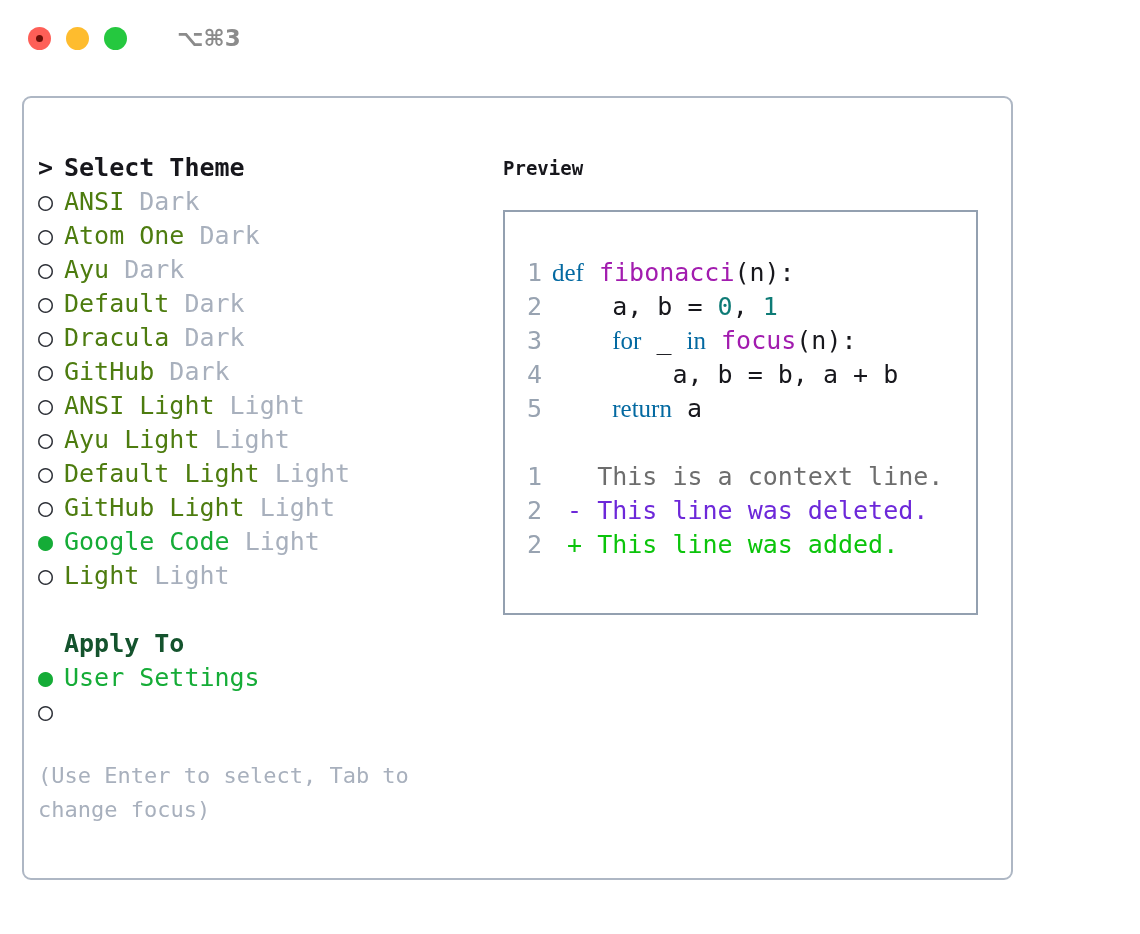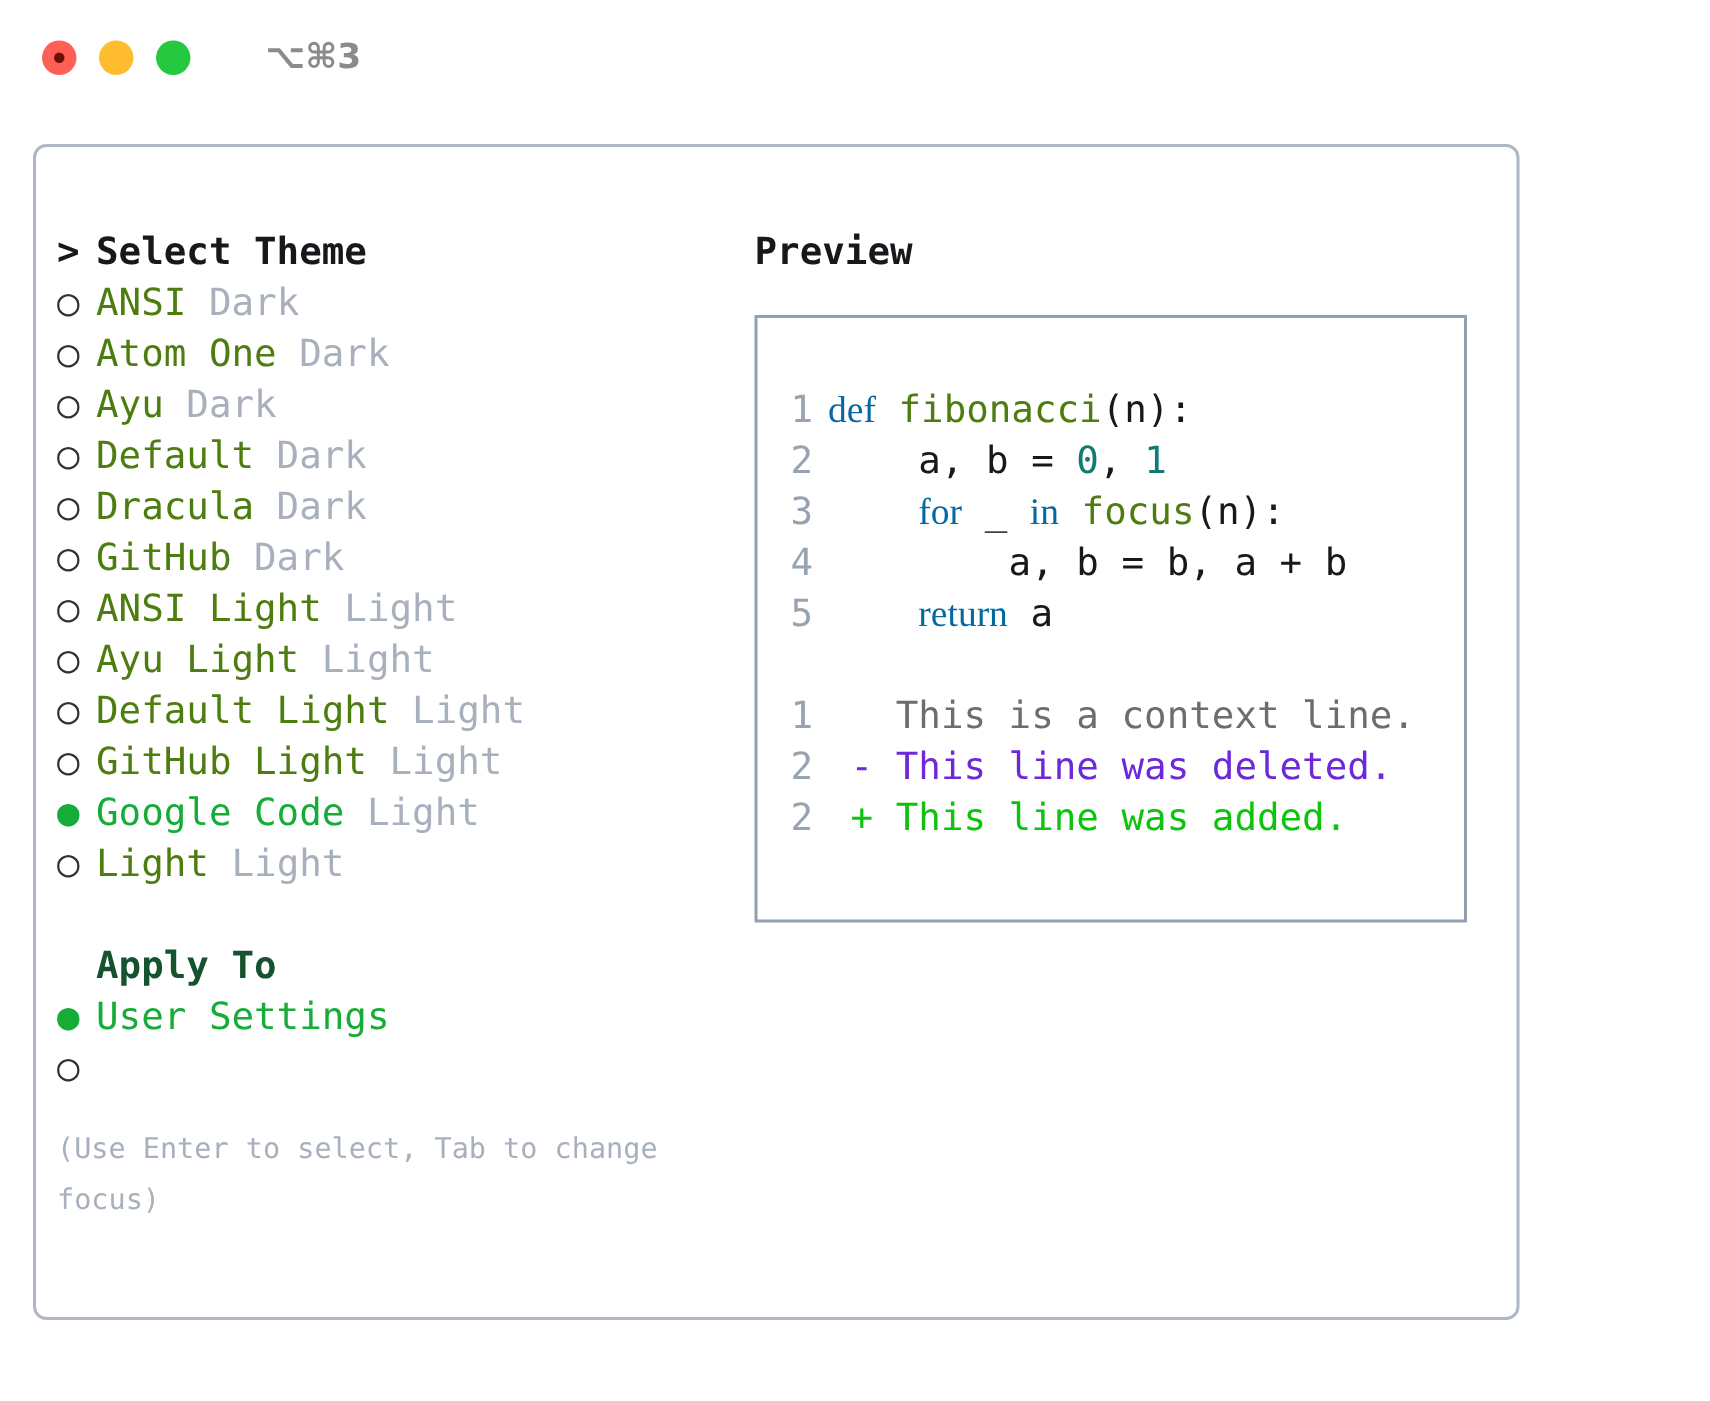--- a/index.html
+++ b/index.html
@@ -134,37 +134,37 @@
   .tkind   { color: #a8b0bd; }
 
   .group-title {
     color: #14532d;
     font-weight: 700;
   }
 
   .spacer-row { height: 34px; }
 
   .hint {
-    margin-top: 20px;
+    margin-top: 30px;
     color: #a8b0bd;
-    font-size: 19px;
+    font-size: 22px;
     line-height: 34px;
     width: 420px;
     white-space: pre-wrap;
   }
 
   
   .right-col {
     position: absolute;
     left: 479px;
     top: 53px;
     width: 490px;
   }
   .preview-title {
-    font-size: 25px;
+    font-size: 19px;
     font-weight: 700;
     color: #17171c;
     line-height: 34px;
     height: 34px;
   }
 
   .preview-box {
     margin-top: 25px;
     width: 475px;
     height: 405px;
@@ -185,21 +185,21 @@
     width: 47px;
     flex: 0 0 47px;
     text-align: right;
     color: #98a3b1;
     padding-right: 10px;
     box-sizing: border-box;
   }
   .ctext { white-space: pre; }
 
   .tok-kw   { color: #0369a1; font-family: Liberation Serif, serif; }
-  .tok-fn   { color: #4d7c0f; }
+  .tok-fn   { color: #a21caf; }
   .tok-num  { color: #0e7b76; }
   .tok-pl   { color: #17171c; }
 
   .diff-gap { height: 34px; }
   .d-ctx { color: #6d6d6d; }
   .d-del { color: #6d28d9; }
   .d-add { color: #0bc40b; text-align: right; }
 </style>
 </head>
 <body>

